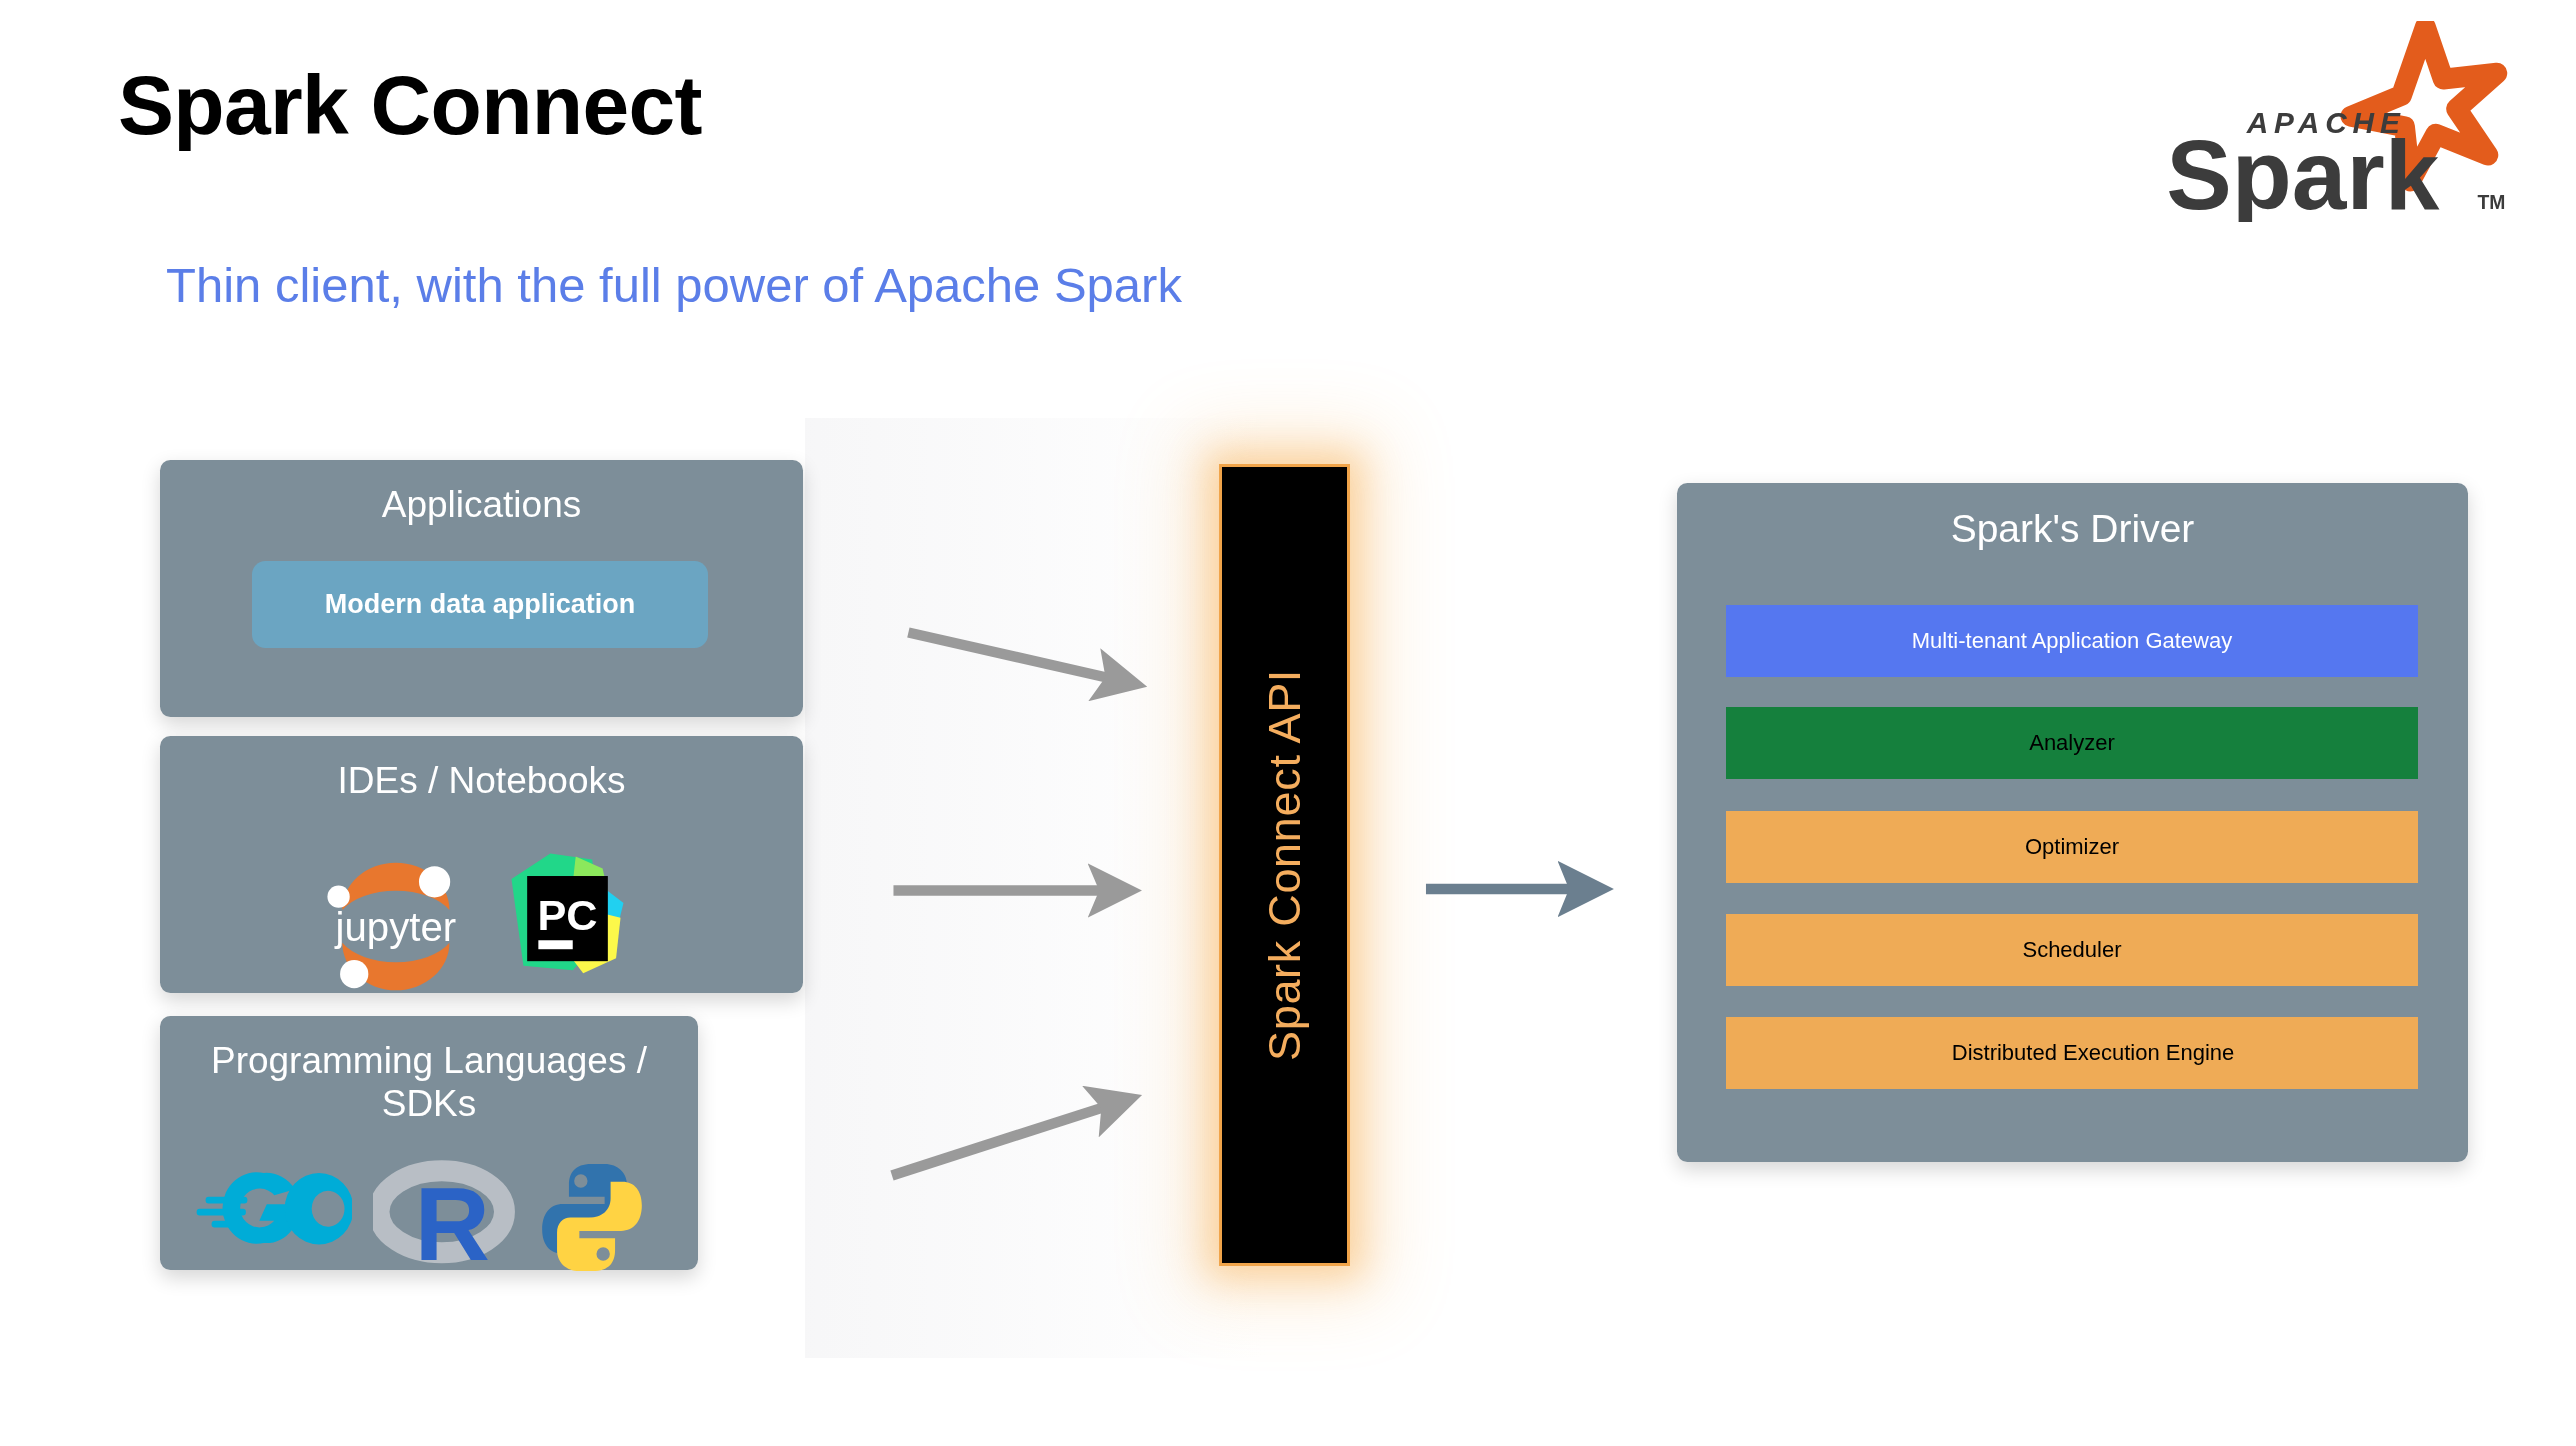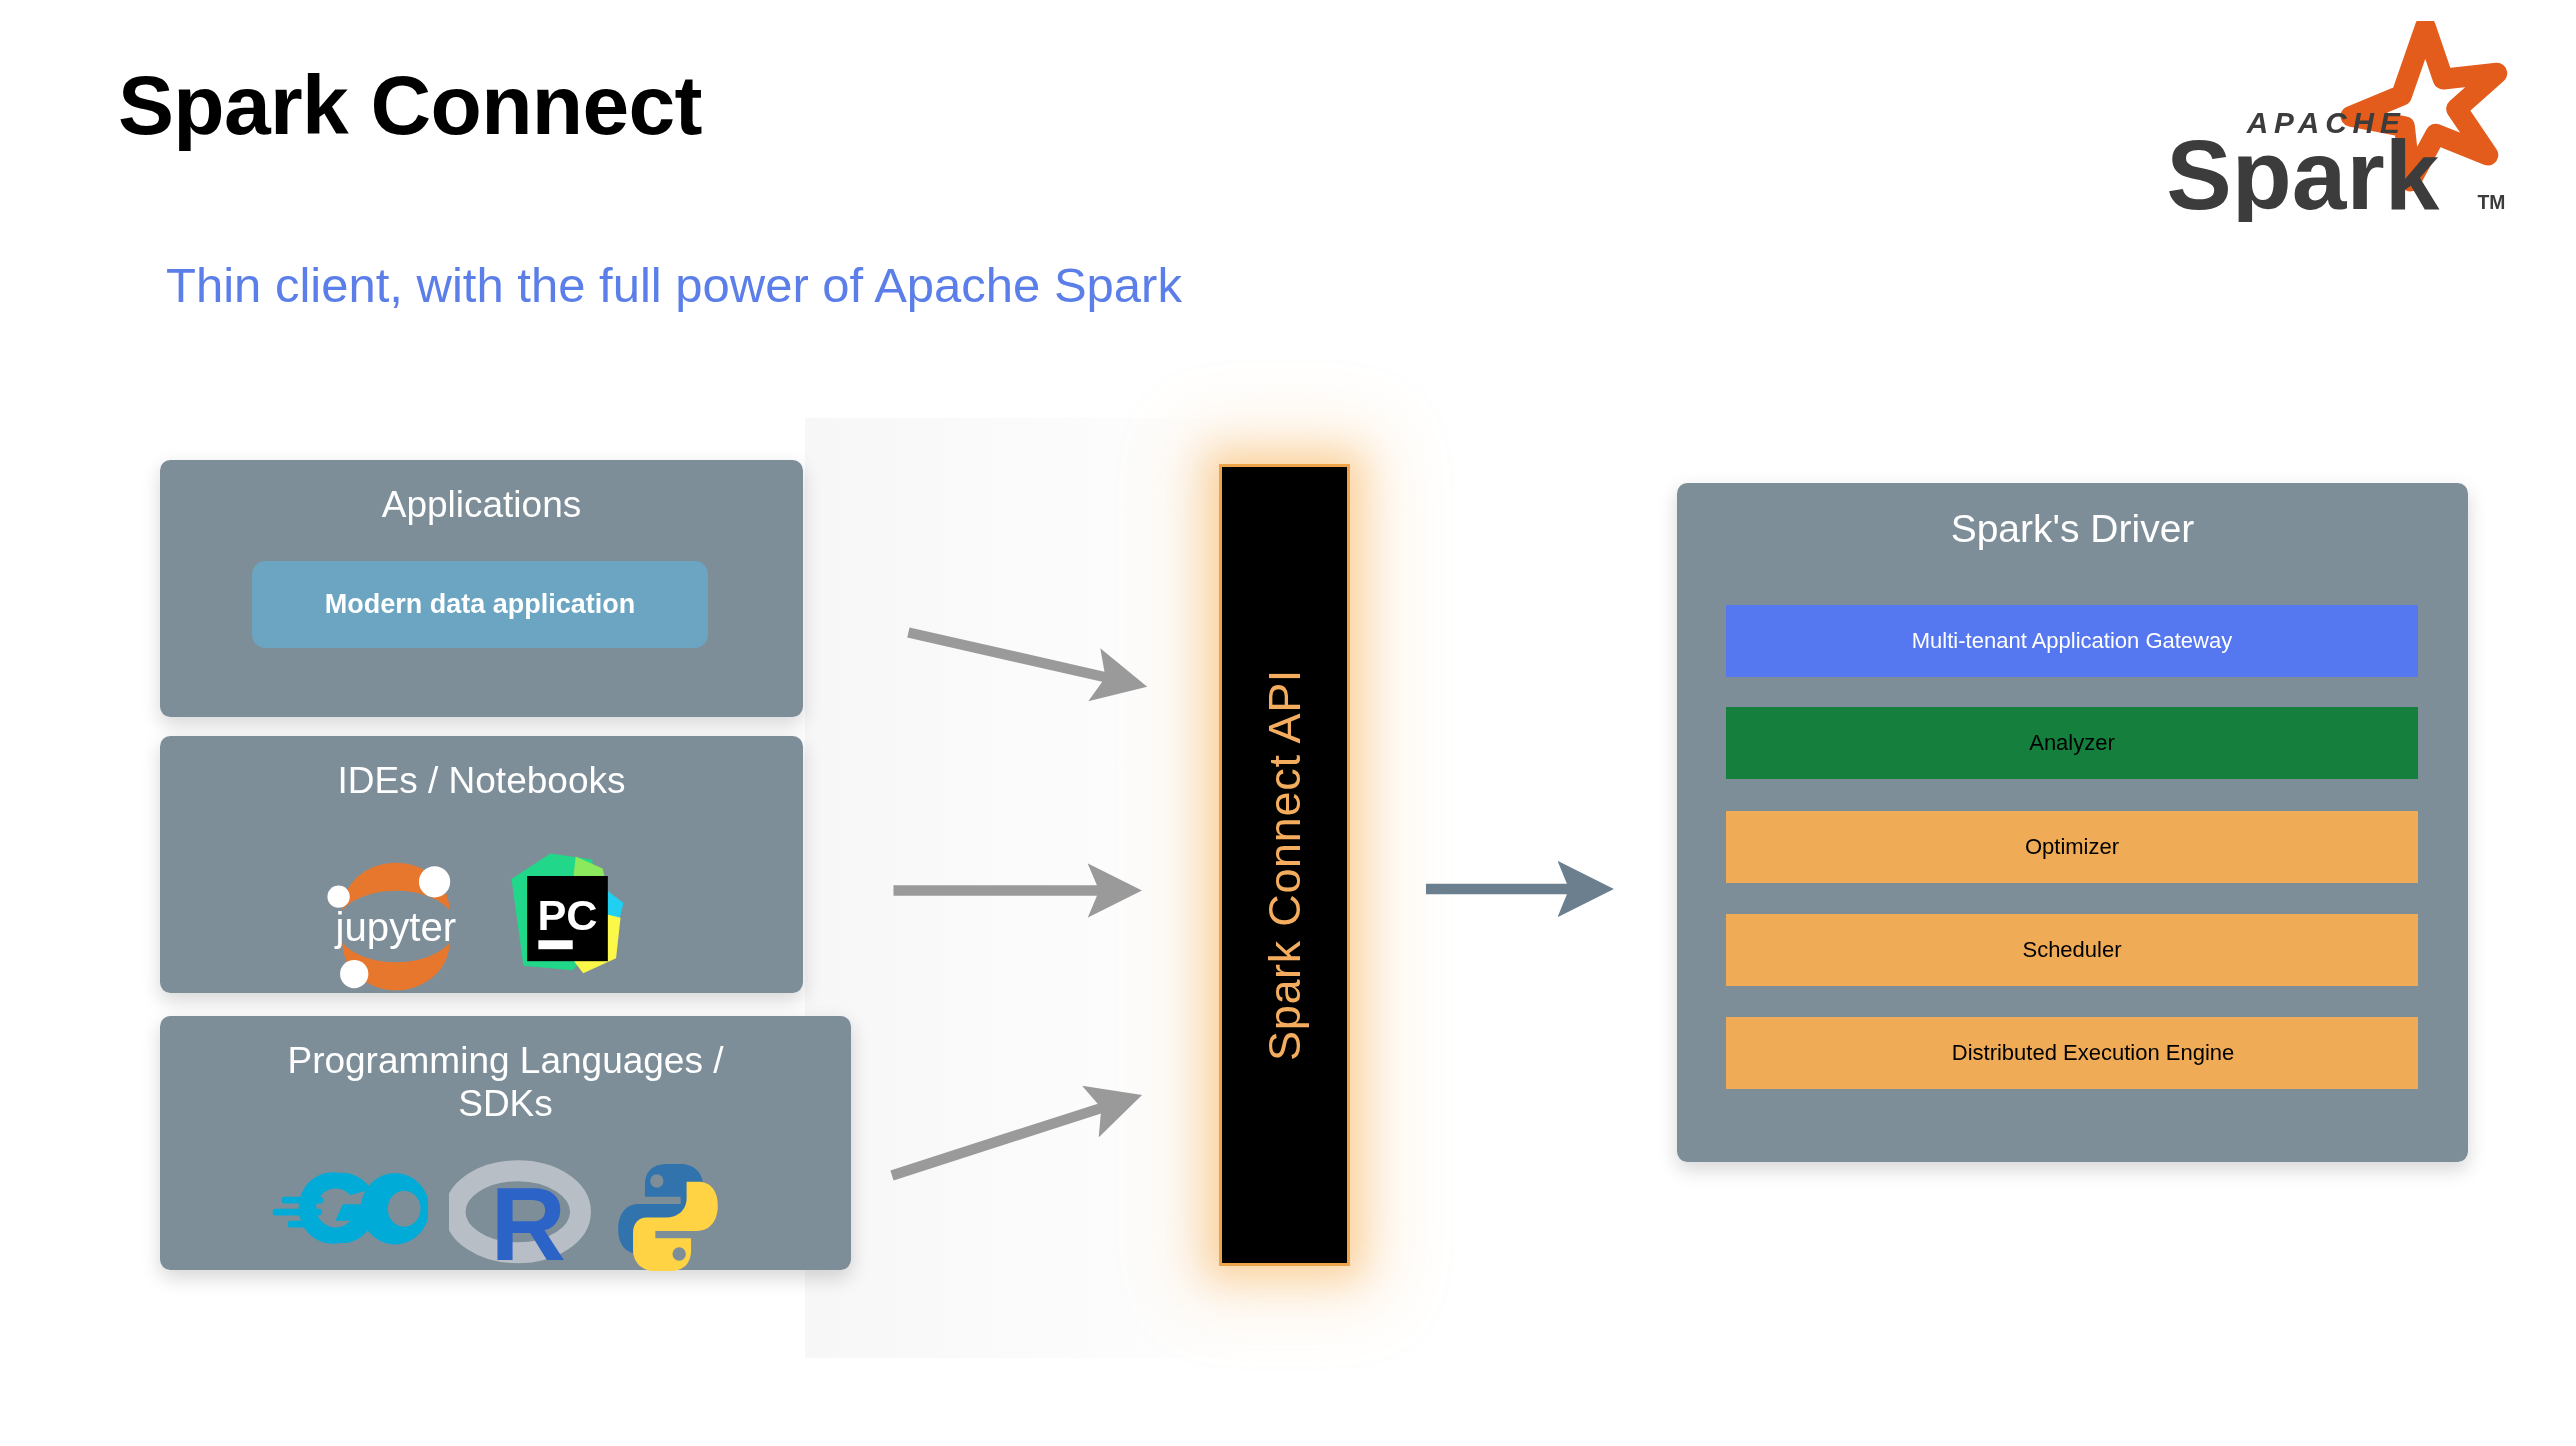--- a/index.html
+++ b/index.html
@@ -34,21 +34,21 @@
     background: #7d8e99;
     border-radius: 10.4px;
     box-shadow: 0 7.5px 19.4px rgba(0,0,0,0.16);
   }
   .client-title {
     text-align: center; color: #ffffff; font-size: 37px; font-weight: 400;
     line-height: 1.15; padding-top: 24px;
   }
   #box-apps   { left: 160px; top: 460px;  width: 643px; height: 257px; }
   #box-ides   { left: 160px; top: 736px;  width: 643px; height: 257px; }
-  #box-langs  { left: 160px; top: 1016px; width: 691px; height: 254px; }
+  #box-langs  { left: 160px; top: 1016px; width: 538px; height: 254px; }
 
   .inner-pill {
     position: absolute; left: 92px; top: 101px; width: 456px; height: 87px;
     background: #6ba5c2; border-radius: 13.4px;
     display: flex; align-items: center; justify-content: center;
     color: #ffffff; font-size: 27px; font-weight: bold;
   }
 
   .logo-row {
     position: absolute; left: 0; right: 16px; top: 110px;

